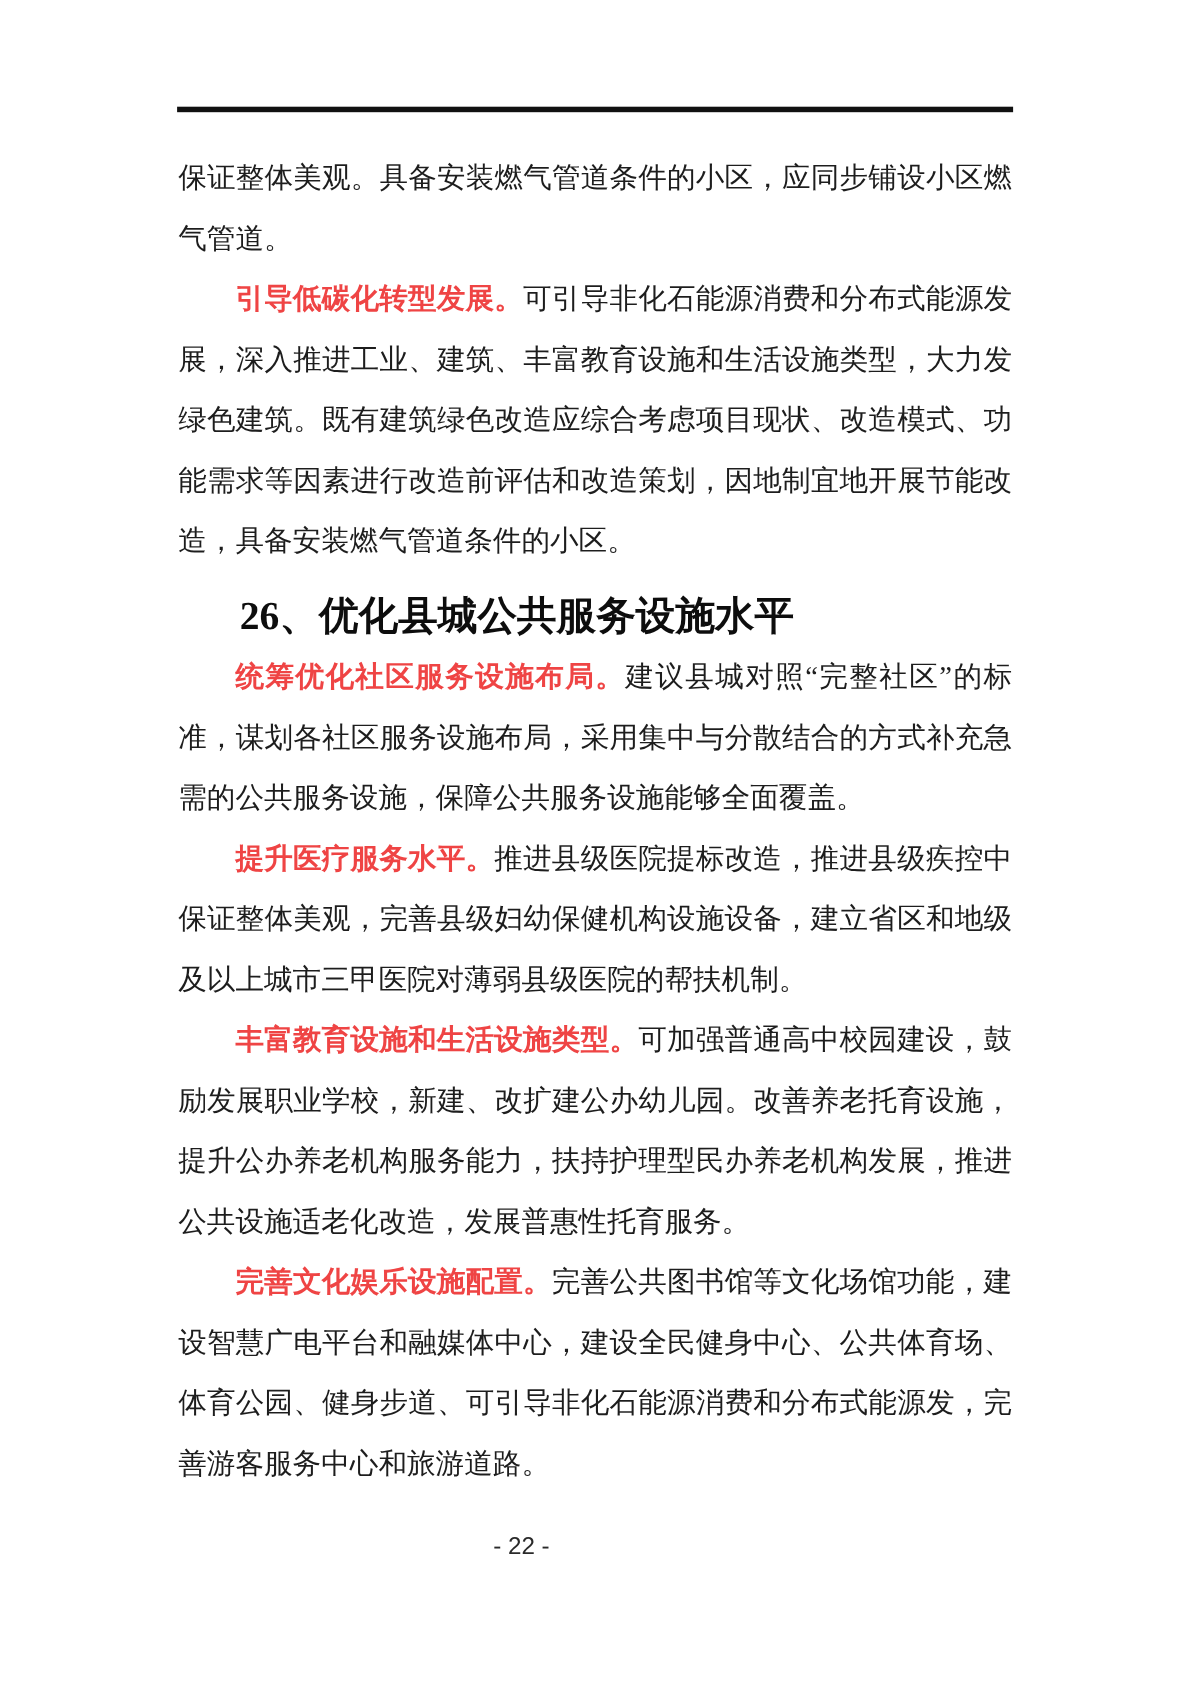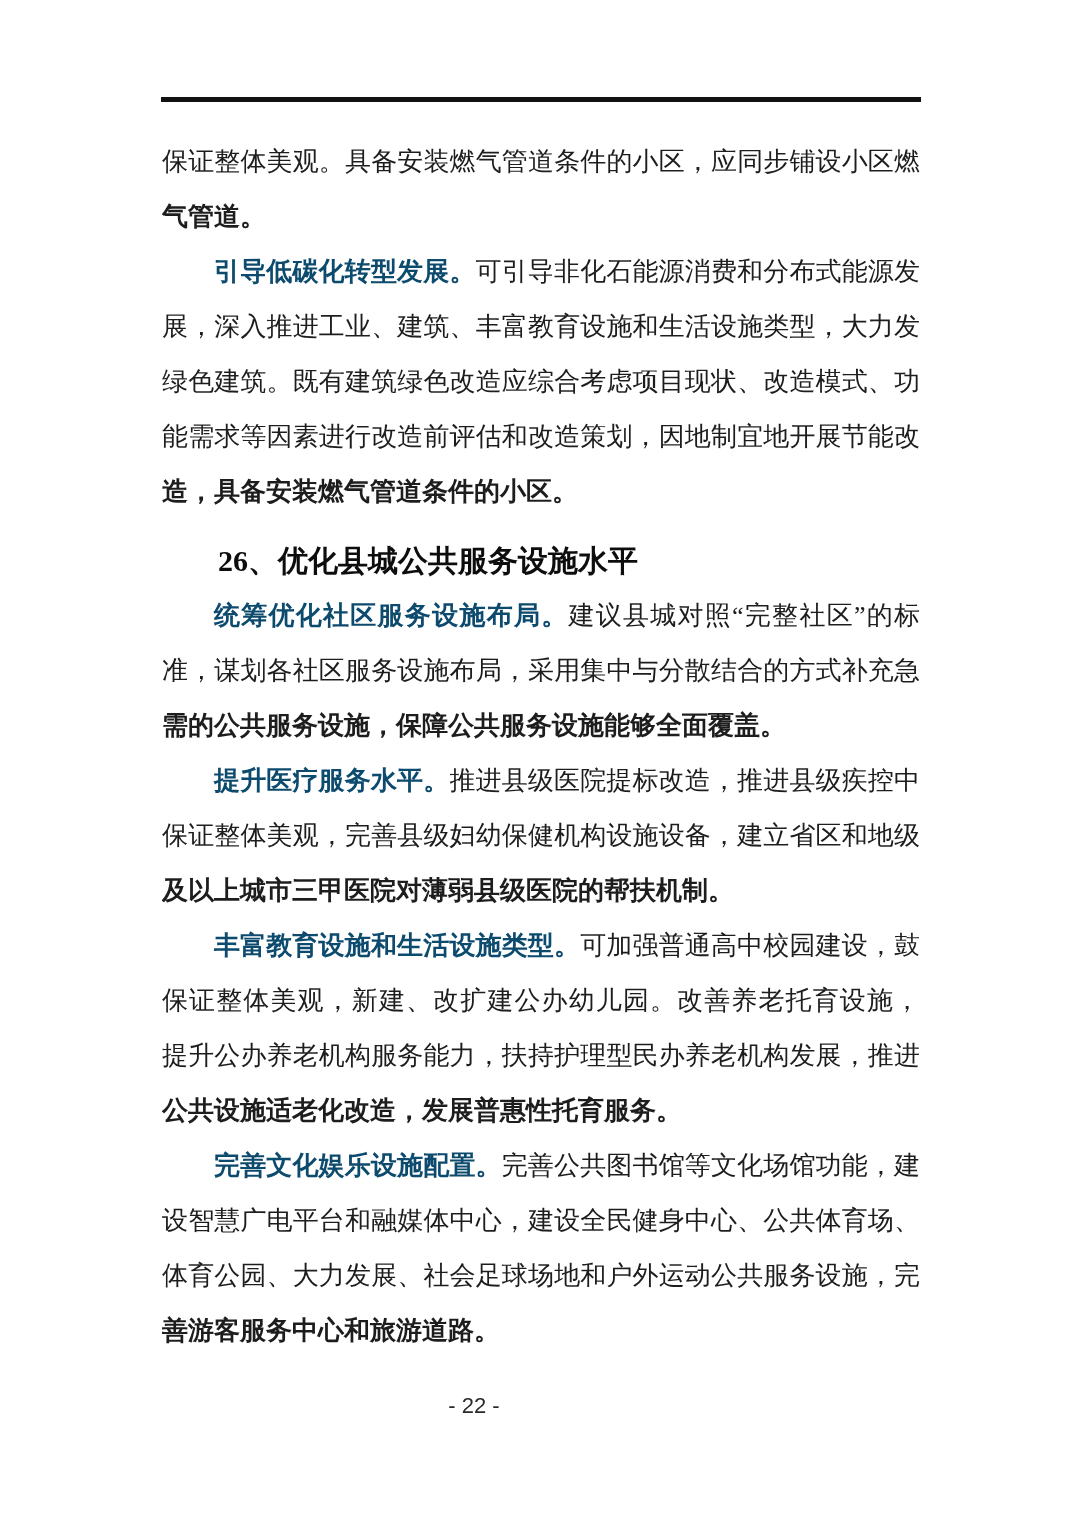--- a/index.html
+++ b/index.html
@@ -32,29 +32,29 @@
     font-size: 26px;
     line-height: 55px;
     height: 55px;
     overflow: hidden;
     text-align: justify;
     text-align-last: justify;
     text-justify: inter-character;
     color: #1d1d1d;
     white-space: normal;
   }
-  .line.last { text-align-last: left; font-weight: bold; }
+  .line.last { text-align-last: left; }
   .line.first { text-indent: 52px; }
   .line b {
     font-weight: 700;
-    color: #0c4a6e;
+    color: #ef4444;
     font-family: Liberation Serif, serif;
   }
   .heading {
-    font-size: 30px;
+    font-size: 36px;
     font-weight: 700;
     line-height: 55px;
     height: 55px;
     margin-top: 14px;
     text-indent: 56px;
     color: #0d0d0d;
     text-align: left;
   }
   .footer {
     position: absolute;
@@ -91,25 +91,25 @@
         <div class="line">准，谋划各社区服务设施布局，采用集中与分散结合的方式补充急</div>
         <div class="line last">需的公共服务设施，保障公共服务设施能够全面覆盖。</div>
       </div>
       <div class="para">
         <div class="line first"><b>提升医疗服务水平。</b>推进县级医院提标改造，推进县级疾控中</div>
         <div class="line">保证整体美观，完善县级妇幼保健机构设施设备，建立省区和地级</div>
         <div class="line last">及以上城市三甲医院对薄弱县级医院的帮扶机制。</div>
       </div>
       <div class="para">
         <div class="line first"><b>丰富教育设施和生活设施类型。</b>可加强普通高中校园建设，鼓</div>
-        <div class="line">保证整体美观，新建、改扩建公办幼儿园。改善养老托育设施，</div>
+        <div class="line">励发展职业学校，新建、改扩建公办幼儿园。改善养老托育设施，</div>
         <div class="line">提升公办养老机构服务能力，扶持护理型民办养老机构发展，推进</div>
         <div class="line last">公共设施适老化改造，发展普惠性托育服务。</div>
       </div>
       <div class="para">
         <div class="line first"><b>完善文化娱乐设施配置。</b>完善公共图书馆等文化场馆功能，建</div>
         <div class="line">设智慧广电平台和融媒体中心，建设全民健身中心、公共体育场、</div>
-        <div class="line">体育公园、大力发展、社会足球场地和户外运动公共服务设施，完</div>
+        <div class="line">体育公园、健身步道、可引导非化石能源消费和分布式能源发，完</div>
         <div class="line last">善游客服务中心和旅游道路。</div>
       </div>
     </div>
   <div class="footer">- 22 -</div>
 </div>
 
 </body></html>

